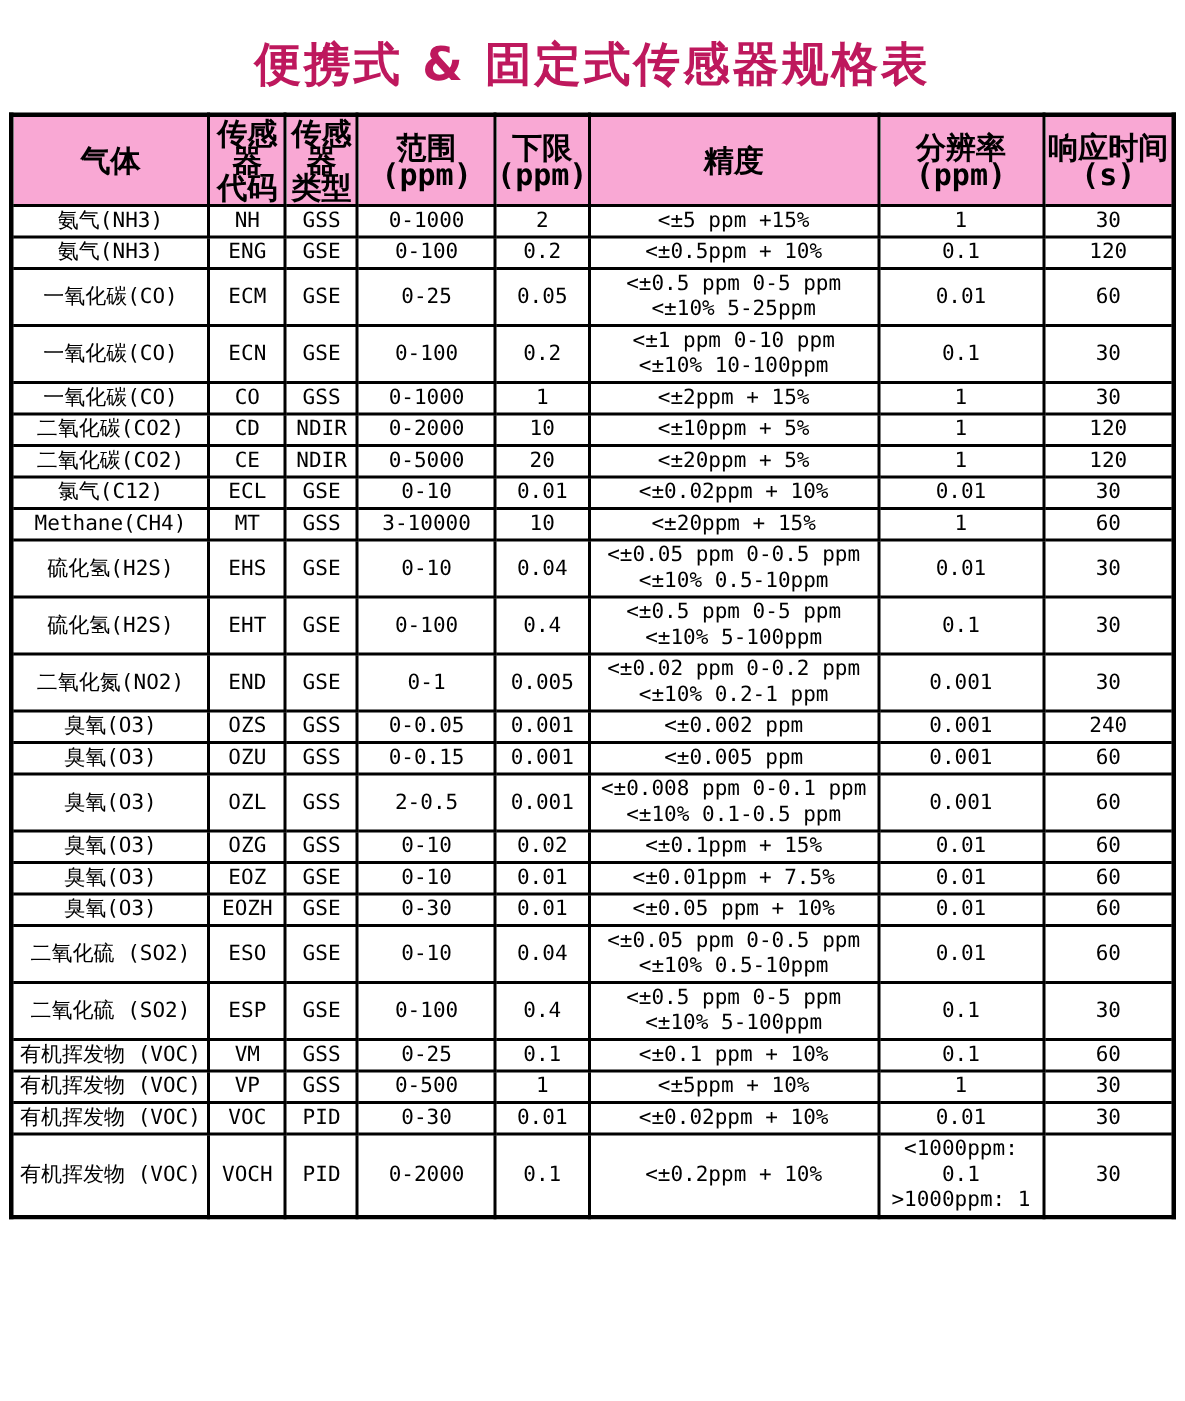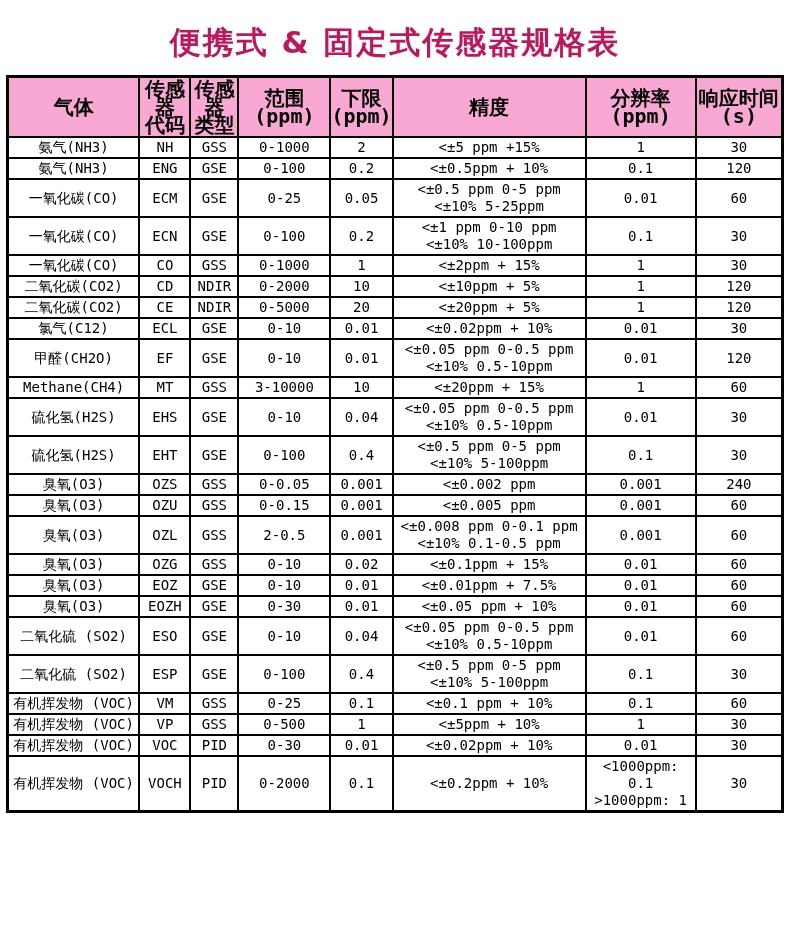--- a/index.html
+++ b/index.html
@@ -174,31 +174,20 @@
     <td>氯气(C12)</td>
     <td>ECL</td>
     <td>GSE</td>
     <td>0-10</td>
     <td>0.01</td>
     <td>&lt;±0.02ppm + 10%</td>
     <td>0.01</td>
     <td>30</td>
   </tr>
 
-  <tr>
-    <td>甲醛(CH2O)</td>
-    <td>EF</td>
-    <td>GSE</td>
-    <td>0-10</td>
-    <td>0.01</td>
-    <td>&lt;±0.05 ppm 0-0.5 ppm
-&lt;±10% 0.5-10ppm</td>
-    <td>0.01</td>
-    <td>120</td>
-  </tr>
 
 
   <tr>
     <td>Methane(CH4)</td>
     <td>MT</td>
     <td>GSS</td>
     <td>3-10000</td>
     <td>10</td>
     <td>&lt;±20ppm + 15%</td>
     <td>1</td>
@@ -222,20 +211,31 @@
     <td>EHT</td>
     <td>GSE</td>
     <td>0-100</td>
     <td>0.4</td>
     <td>&lt;±0.5 ppm 0-5 ppm
 &lt;±10% 5-100ppm</td>
     <td>0.1</td>
     <td>30</td>
   </tr>
 
+  <tr>
+    <td>二氧化氮(NO2)</td>
+    <td>END</td>
+    <td>GSE</td>
+    <td>0-1</td>
+    <td>0.005</td>
+    <td>&lt;±0.02 ppm 0-0.2 ppm
+&lt;±10% 0.2-1 ppm</td>
+    <td>0.001</td>
+    <td>30</td>
+  </tr>
 
 
   <tr>
     <td>臭氧(O3)</td>
     <td>OZS</td>
     <td>GSS</td>
     <td>0-0.05</td>
     <td>0.001</td>
     <td>&lt;±0.002 ppm</td>
     <td>0.001</td>

